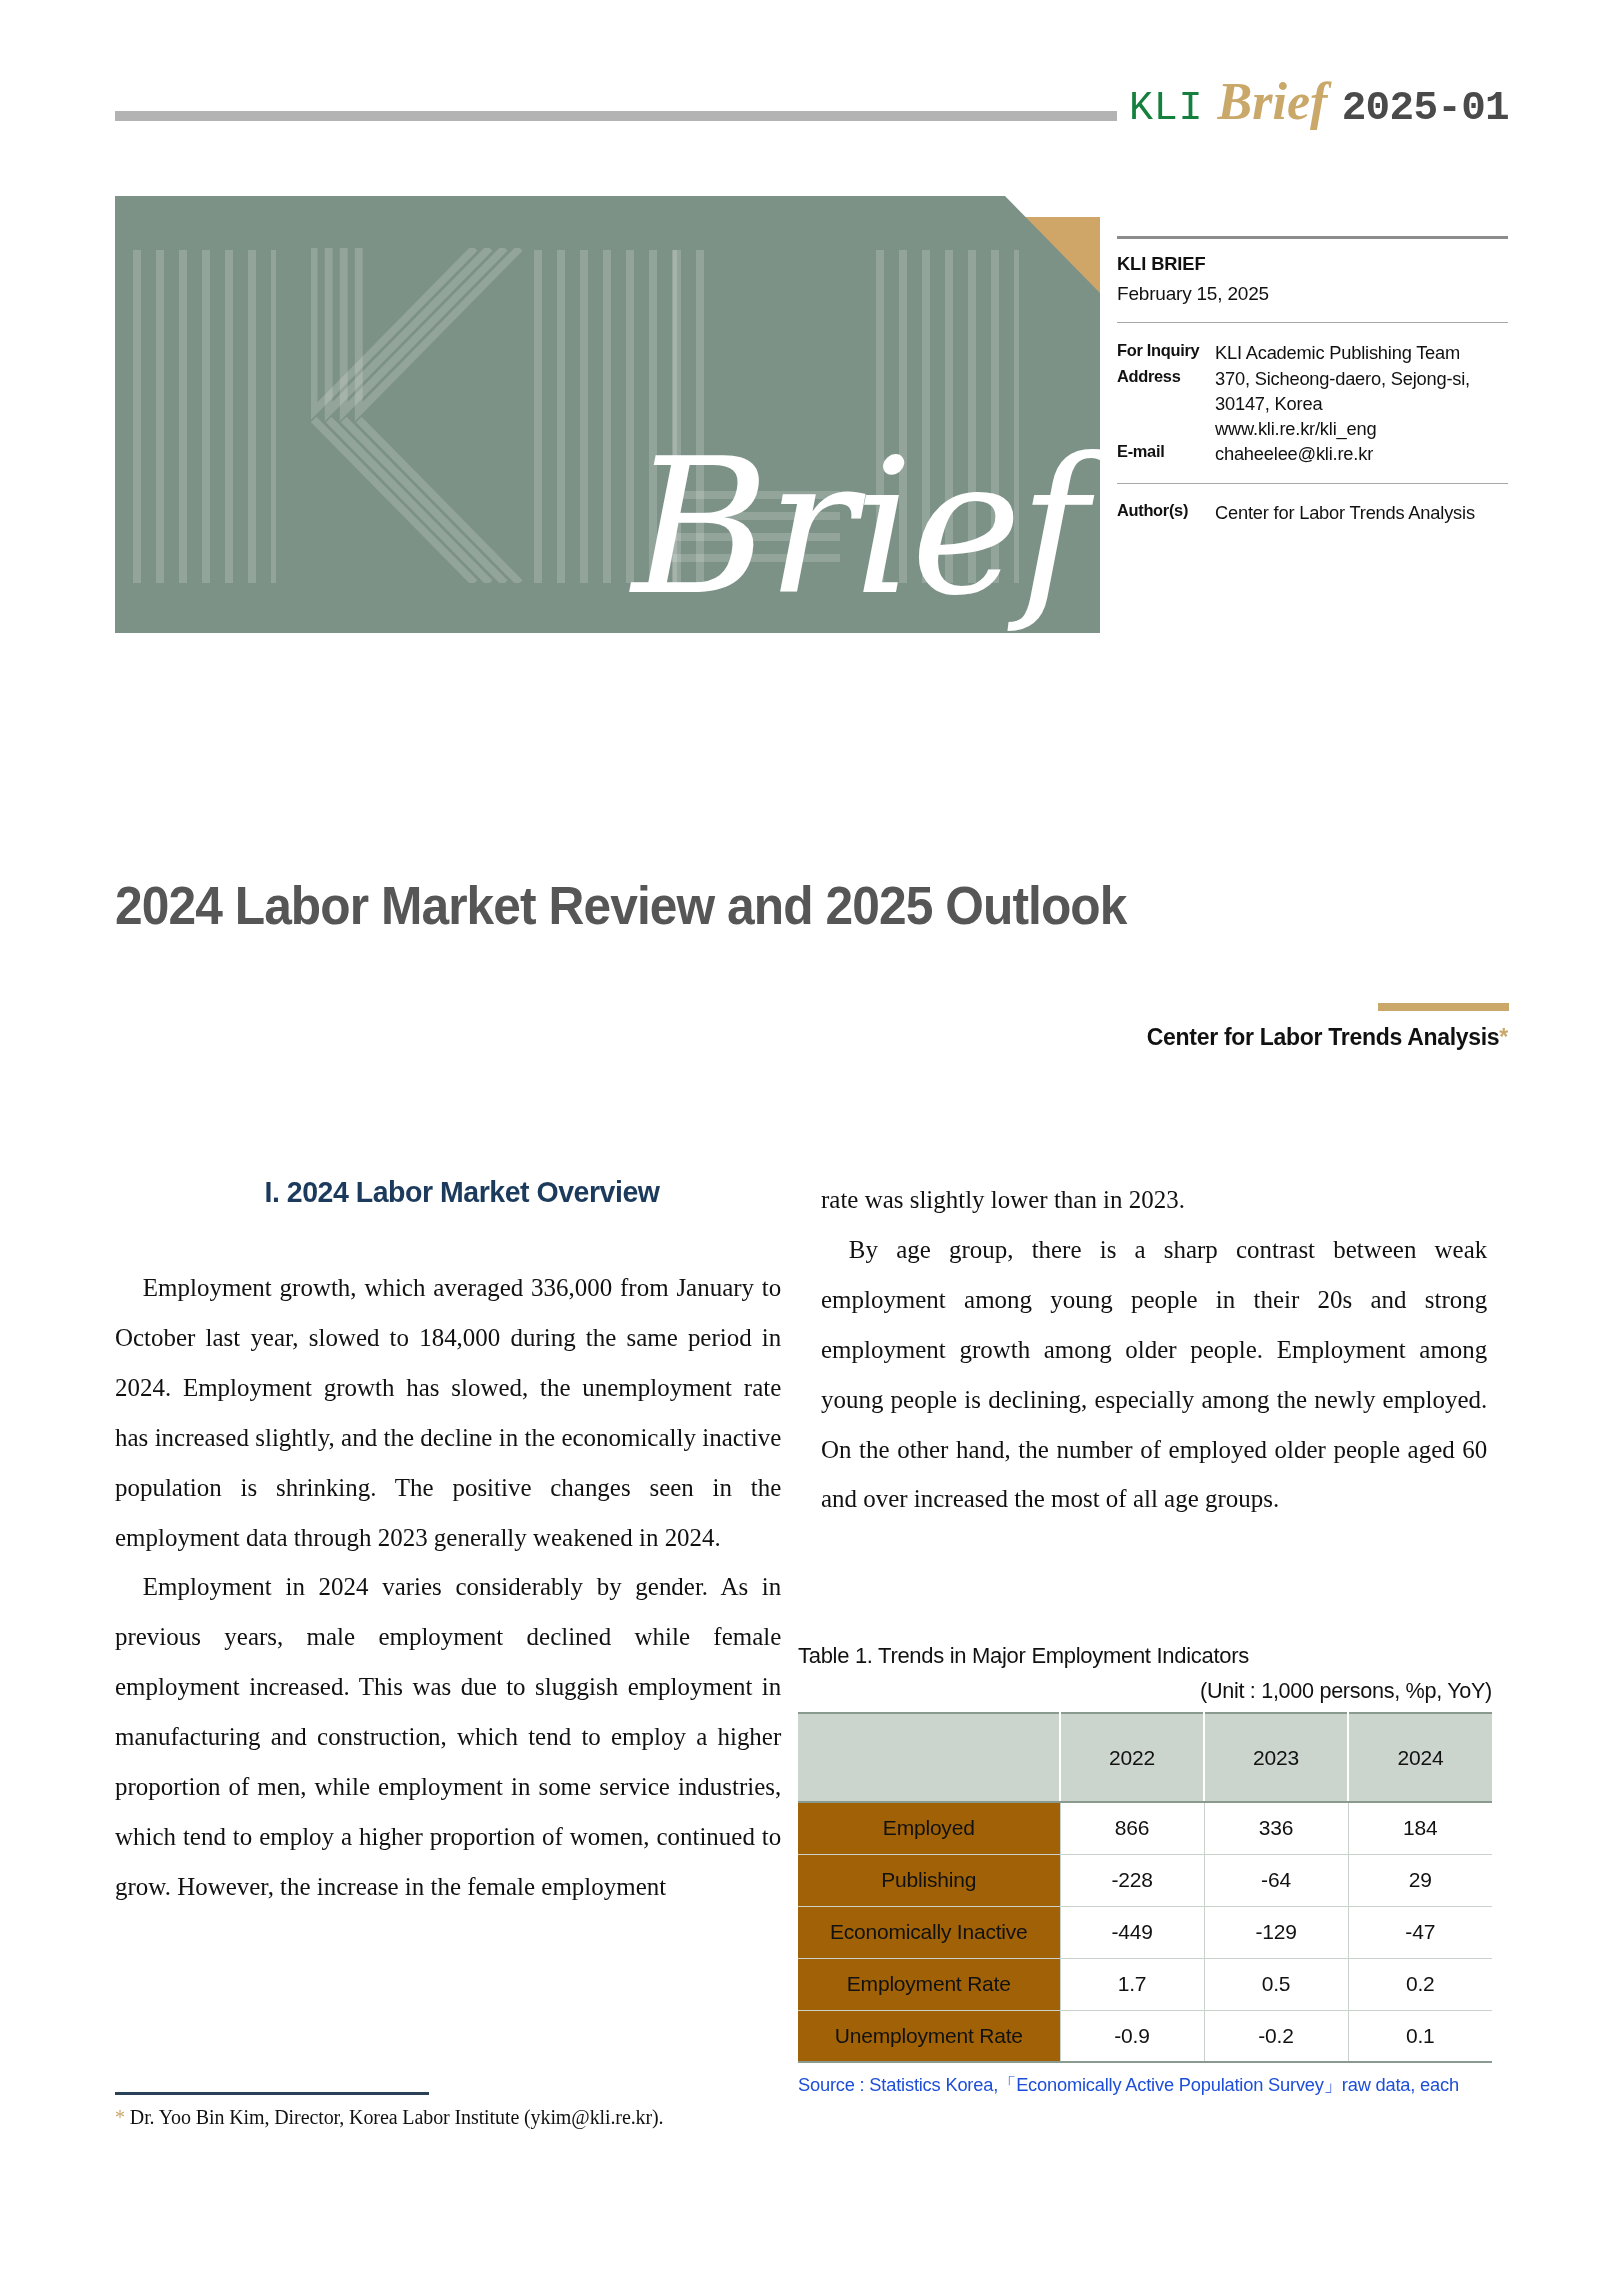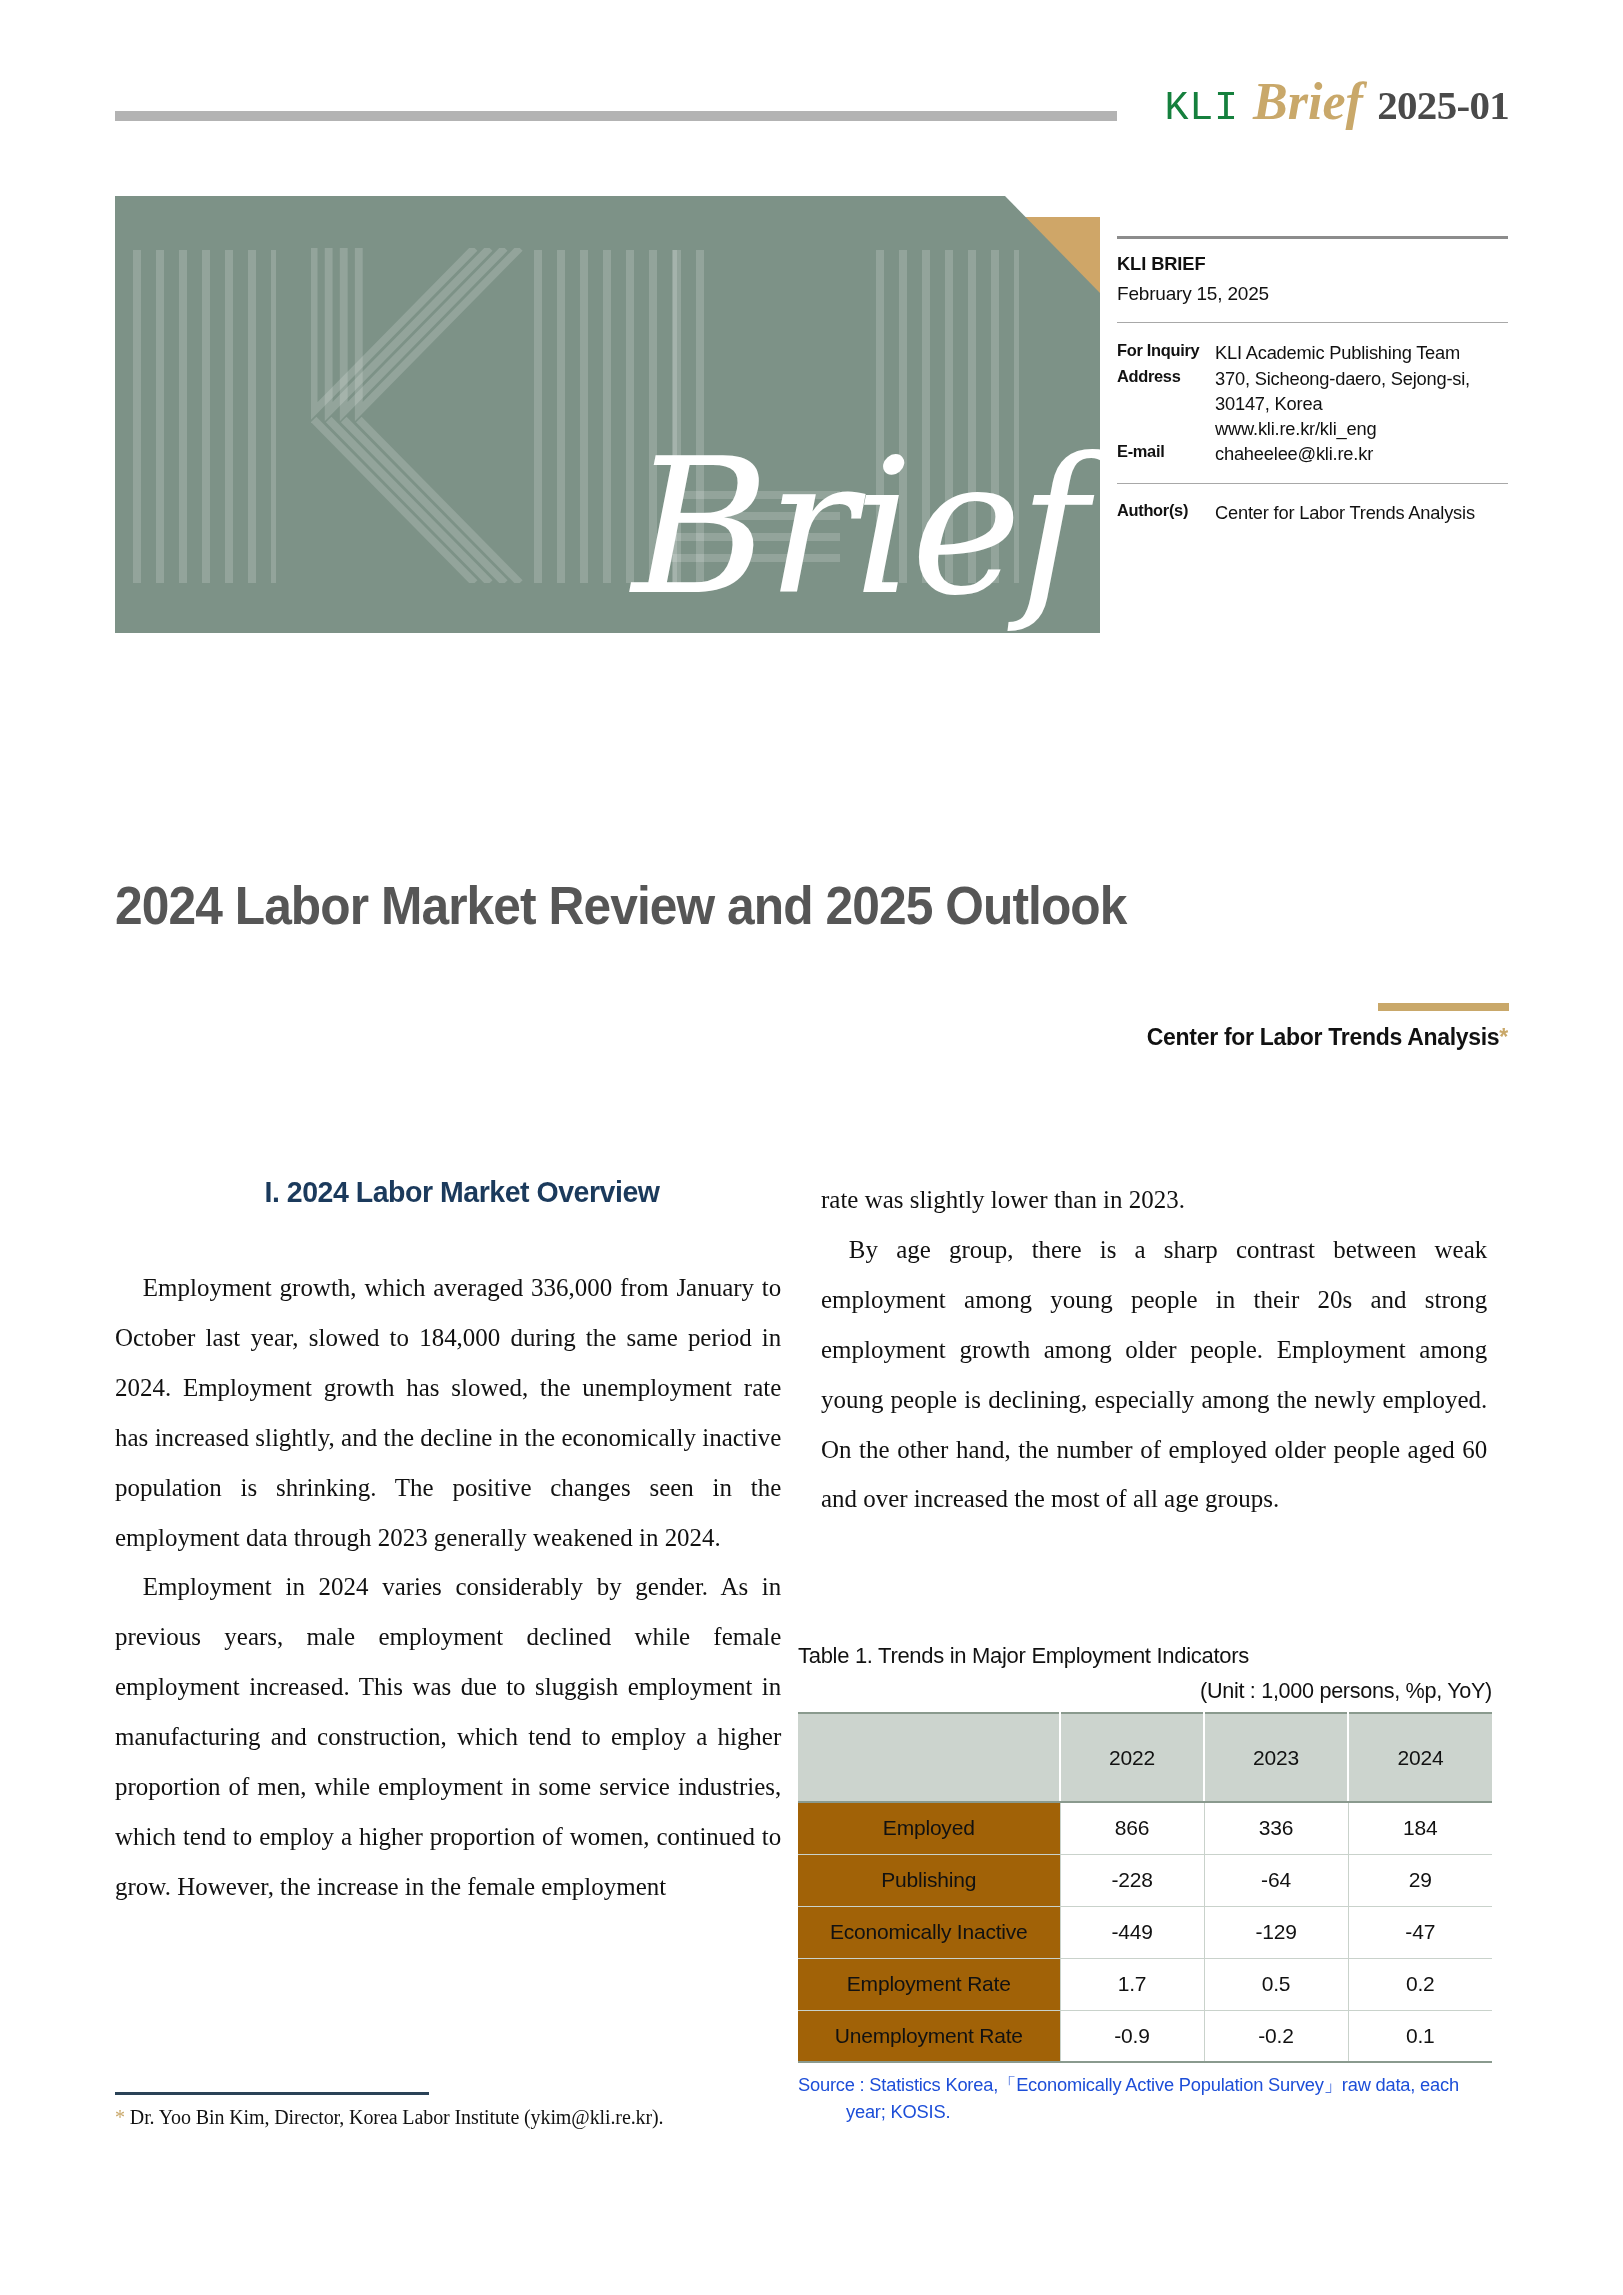--- a/index.html
+++ b/index.html
@@ -25,21 +25,21 @@
   }
   .mh-kli {
     font-family:Liberation Mono, monospace;
     font-size:40px; font-weight:400; color:#15803d; letter-spacing:0.7px;
   }
   .mh-brief {
     font-family:"Liberation Serif", serif;
     font-size:52px; font-style:italic; font-weight:700; color:#c9a86a;
   }
   .mh-issue {
-    font-family:Liberation Serif, serif;
+    font-family:Liberation Mono, monospace;
     font-size:41px; font-weight:700; color:#4a4a4a; letter-spacing:-0.7px;
   }
 
   
   .hero-wrap { position:absolute; left:115px; top:196px; width:985px; height:437px; }
   .hero-gold {
     position:absolute; right:0; top:21px; width:86px; height:136px;
     background:#cfa668;
   }
   .hero-green {
@@ -339,20 +339,19 @@
         <td class="rowlabel">Unemployment Rate</td>
         <td class="val">-0.9</td>
         <td class="val">-0.2</td>
         <td class="val">0.1</td>
       </tr>
     </tbody>
   </table>
 
   <div class="tbl-source">
     <span>Source : Statistics Korea,「Economically Active Population Survey」raw data, each</span>
-    <span class="ind">year; KOSIS.</span>
   </div>
 </div>
 
 <div class="footnote-rule"></div>
 <div class="footnote"><span class="ast">*</span>
   <span>Dr. Yoo Bin Kim, Director, Korea Labor Institute (ykim@kli.re.kr).</span></div>
 
 
 </body></html>

